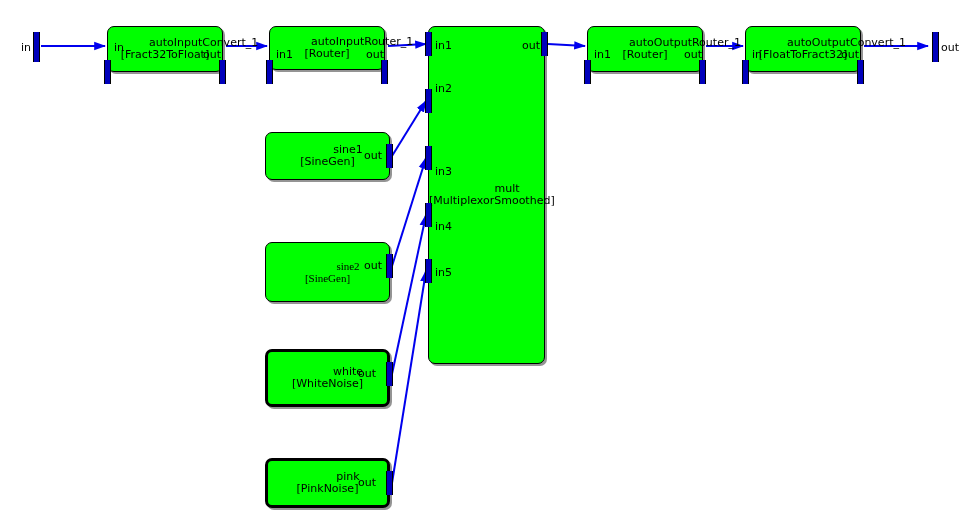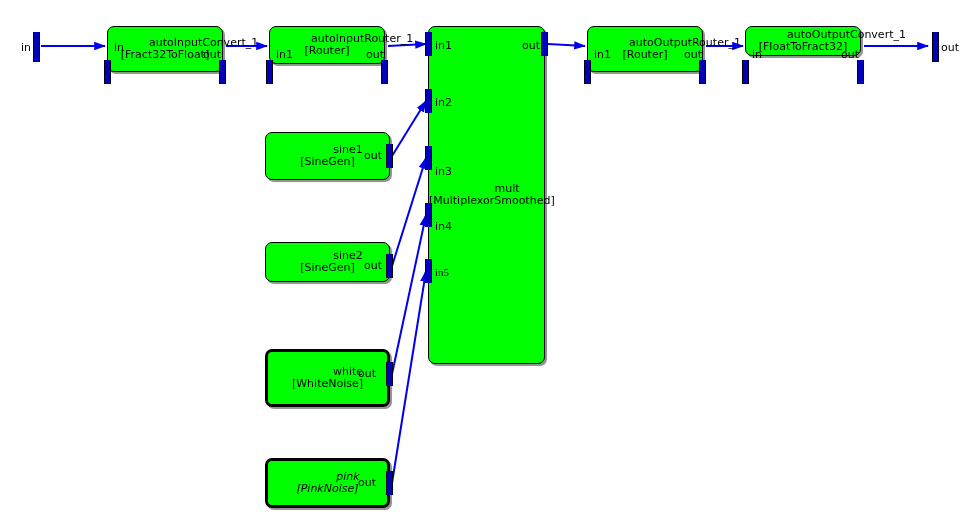--- a/index.html
+++ b/index.html
@@ -110,93 +110,93 @@
       <div class="block" style="left: 107px; top: 26px; width: 116px; height: 46px;">
         <div class="block-label">
           <span class="nm">autoInputConvert_1</span>
           <span class="ty">[Fract32ToFloat]</span>
         </div>
       </div>
       <div class="port" style="left: 104px; top: 60px; height: 24px;"></div>
       <div class="port-label" style="left: 114px; top: 42px;">in</div>
       <div class="port" style="left: 219px; top: 60px; height: 24px;"></div>
       <div class="port-label" style="left: 203px; top: 49px;">out</div>
-      <div class="block" style="left: 269px; top: 26px; width: 116px; height: 38px;">
+      <div class="block" style="left: 269px; top: 26px; width: 116px; height: 44px;">
         <div class="block-label">
           <span class="nm">autoInputRouter_1</span>
           <span class="ty">[Router]</span>
         </div>
       </div>
       <div class="port" style="left: 266px; top: 60px; height: 24px;"></div>
       <div class="port-label" style="left: 276px; top: 49px;">in1</div>
       <div class="port" style="left: 381px; top: 60px; height: 24px;"></div>
       <div class="port-label" style="left: 366px; top: 49px;">out</div>
       <div class="block" style="left: 428px; top: 26px; width: 117px; height: 338px;">
         <div class="block-label">
           <span class="nm">mult</span>
           <span class="ty">[MultiplexorSmoothed]</span>
         </div>
       </div>
       <div class="port" style="left: 425px; top: 32px; height: 24px;"></div>
       <div class="port-label" style="left: 435px; top: 40px;">in1</div>
       <div class="port" style="left: 425px; top: 89px; height: 24px;"></div>
-      <div class="port-label" style="left: 435px; top: 97px;">in2</div>
+      <div class="port-label" style="left: 435px; top: 83px;">in2</div>
       <div class="port" style="left: 425px; top: 146px; height: 24px;"></div>
       <div class="port-label" style="left: 435px; top: 166px;">in3</div>
       <div class="port" style="left: 425px; top: 203px; height: 24px;"></div>
       <div class="port-label" style="left: 435px; top: 221px;">in4</div>
       <div class="port" style="left: 425px; top: 259px; height: 24px;"></div>
-      <div class="port-label" style="left: 435px; top: 267px; font-family: Liberation Serif, serif;">in5</div>
+      <div class="port-label" style="left: 435px; top: 267px;">in5</div>
       <div class="port" style="left: 541px; top: 32px; height: 24px;"></div>
       <div class="port-label" style="left: 522px; top: 40px;">out</div>
       <div class="block" style="left: 587px; top: 26px; width: 116px; height: 46px;">
         <div class="block-label">
           <span class="nm">autoOutputRouter_1</span>
           <span class="ty">[Router]</span>
         </div>
       </div>
       <div class="port" style="left: 584px; top: 60px; height: 24px;"></div>
       <div class="port-label" style="left: 594px; top: 49px;">in1</div>
       <div class="port" style="left: 699px; top: 60px; height: 24px;"></div>
       <div class="port-label" style="left: 684px; top: 49px;">out</div>
-      <div class="block" style="left: 745px; top: 26px; width: 116px; height: 30px;">
+      <div class="block" style="left: 745px; top: 26px; width: 116px; height: 46px;">
         <div class="block-label">
           <span class="nm">autoOutputConvert_1</span>
           <span class="ty">[FloatToFract32]</span>
         </div>
       </div>
       <div class="port" style="left: 742px; top: 60px; height: 24px;"></div>
       <div class="port-label" style="left: 752px; top: 49px;">in</div>
       <div class="port" style="left: 857px; top: 60px; height: 24px;"></div>
       <div class="port-label" style="left: 841px; top: 49px;">out</div>
       <div class="block" style="left: 265px; top: 132px; width: 125px; height: 48px;">
         <div class="block-label">
           <span class="nm">sine1</span>
           <span class="ty">[SineGen]</span>
         </div>
       </div>
       <div class="port" style="left: 386px; top: 144px; height: 24px;"></div>
       <div class="port-label" style="left: 364px; top: 150px;">out</div>
-      <div class="block" style="left: 265px; top: 242px; width: 125px; height: 40px;">
+      <div class="block" style="left: 265px; top: 242px; width: 125px; height: 60px; font-family: Liberation Serif, serif;">
         <div class="block-label">
           <span class="nm">sine2</span>
           <span class="ty">[SineGen]</span>
         </div>
       </div>
       <div class="port" style="left: 386px; top: 254px; height: 24px;"></div>
       <div class="port-label" style="left: 364px; top: 260px;">out</div>
       <div class="block thick" style="left: 265px; top: 349px; width: 125px; height: 58px;">
         <div class="block-label">
           <span class="nm">white</span>
           <span class="ty">[WhiteNoise]</span>
         </div>
       </div>
       <div class="port" style="left: 386px; top: 362px; height: 24px;"></div>
       <div class="port-label" style="left: 358px; top: 368px;">out</div>
-      <div class="block thick" style="left: 265px; top: 458px; width: 125px; height: 50px; font-style: italic;">
+      <div class="block thick" style="left: 265px; top: 458px; width: 125px; height: 50px;">
         <div class="block-label">
           <span class="nm">pink</span>
           <span class="ty">[PinkNoise]</span>
         </div>
       </div>
       <div class="port" style="left: 386px; top: 471px; height: 24px;"></div>
       <div class="port-label" style="left: 358px; top: 477px;">out</div>
     </div>
   <div id="terminals-layer">
       <div class="terminal" style="left: 33px; top: 32px;"></div>

